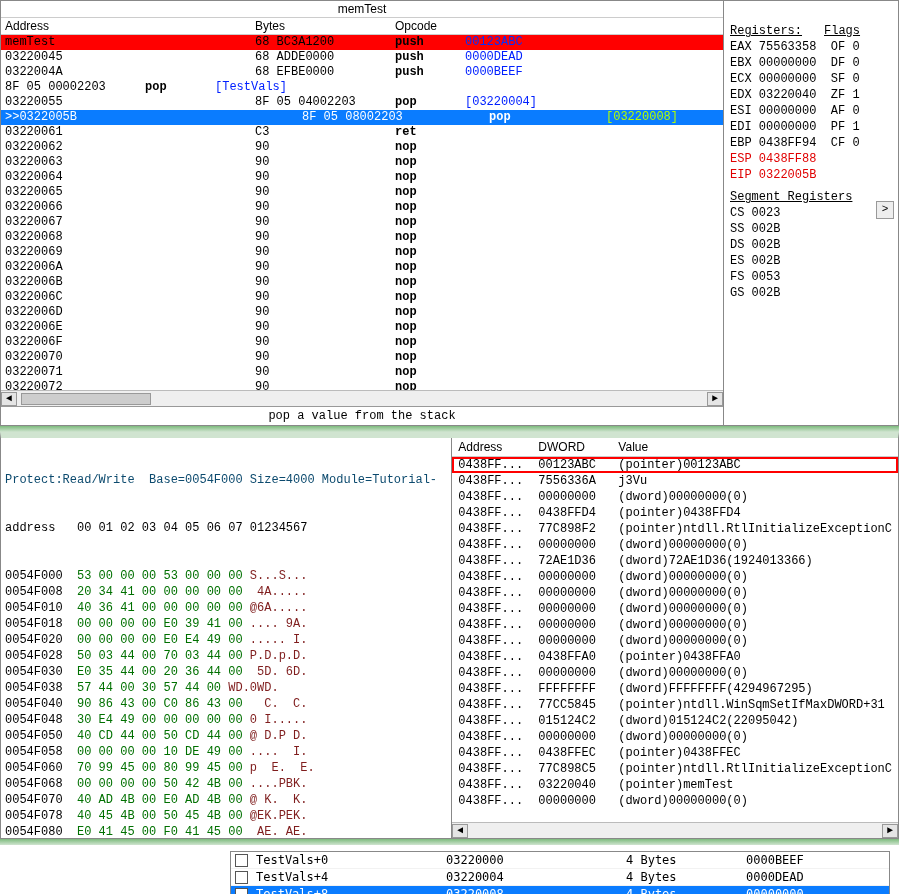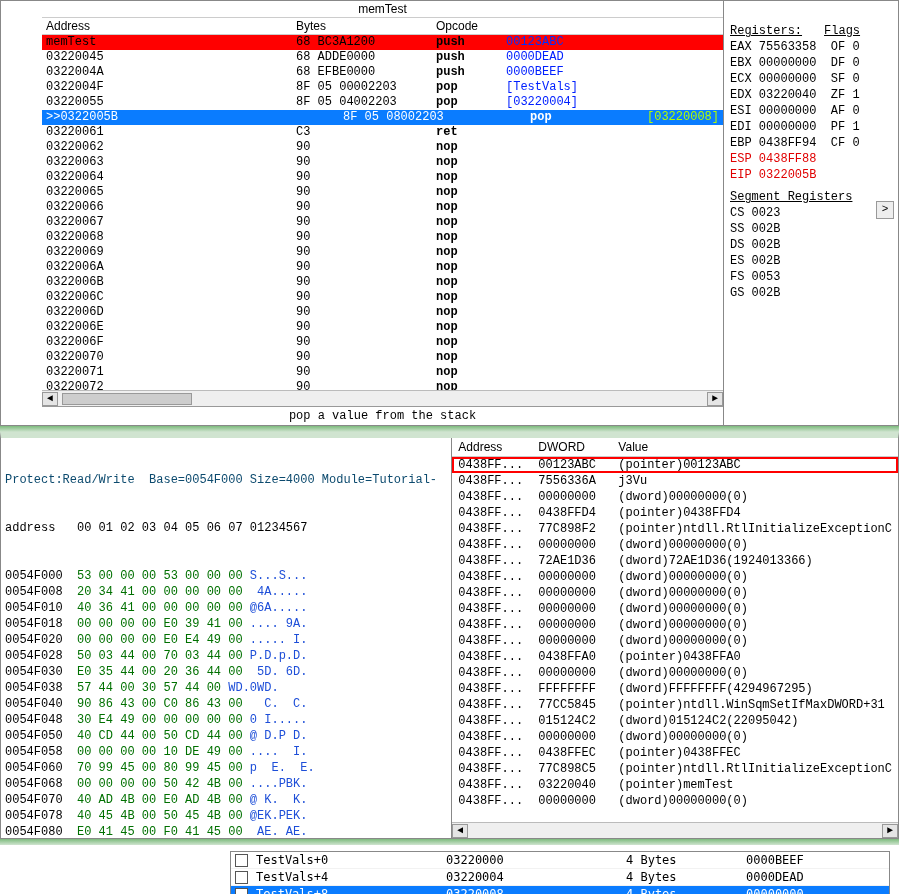--- a/index.html
+++ b/index.html
@@ -1,19 +1,19 @@
 <!DOCTYPE html>
 <html><head>
 <meta charset="utf-8">
 <style>
   * { margin:0; padding:0; box-sizing:border-box; }
   body { font-family:"Lucida Console","Courier New",monospace; font-size:12px; background:#fff; color:#000; width:899px; }
   .frame { border:1px solid #888; background:#fff; }
   .top { display:flex; }
-  .disasm { flex:1; display:flex; flex-direction:column;padding-left:41px; }
+  .disasm { flex:1; display:flex; flex-direction:column; }
   .title { text-align:center; font-family:Arial,sans-serif; font-size:12px; padding:1px 0; background:#fff; border-bottom:1px solid #ccc;}
   .hdr, .row { display:flex; white-space:pre; }
   .hdr { font-family:Arial,sans-serif; font-size:12px; padding:1px 4px; border-bottom:1px solid #ccc; }
   .cAddr{width:250px;} .cBytes{width:140px;} .cOp{width:70px;font-weight:bold;} .cArg{flex:1;}
   .row { padding:0 4px; line-height:15px; }
   .row.cur { background:#0a7cff; color:#fff;gap:47px; }
   .row.cur .argblue { color:#b3ff00; }
   .row.hl { background:#ff0000; color:#000; }
   .row.hl .argblue { color:#0030ff; }
   .argblue { color:#0020ff; }
@@ -30,21 +30,21 @@
   .regrow { white-space:pre; }
   .red { color:#e00000; }
   .seghdr { text-decoration:underline; margin-top:6px; }
   .moreBtn { position:absolute; right:4px; top:200px; width:18px;height:18px; border:1px solid #999; background:#eee; text-align:center; line-height:14px; font-size:11px;}
 
   .mid { display:flex; border-top:6px solid #d0e4d0; }
   .hex { width:470px; border-right:1px solid #888; padding:2px 4px; font-size:12px; line-height:16px; height:400px; overflow:hidden; white-space:pre;}
   .hexhdr { color:#000; }
   .hexaddr { color:#000;text-align:right; }
   .hexb { color:#007000; }
-  .hexasc { color:#1d4ed8; }
+  .hexasc { color:#7f1d1d; }
   .protect { color:#0c4a6e;font-family:Liberation Mono, monospace; }
 
   .stack { flex:1; padding:0; height:400px; display:flex; flex-direction:column;}
   .stackhdr { display:flex; padding:2px 6px; font-family:Arial,sans-serif; border-bottom:1px solid #ccc;}
   .sA{width:80px;} .sD{width:80px;} .sV{flex:1;}
   .stackbody{ flex:1; overflow:hidden; }
   .srow { display:flex; padding:0 6px; line-height:16px; white-space:pre;}
   .srow.mark { outline:2px solid #ff0000; outline-offset:-2px; }
   .stacksb { height:16px; background:#efefef; border-top:1px solid #bbb; display:flex; align-items:center;}
 
@@ -64,21 +64,21 @@
     <div class="title">memTest</div>
     <div class="hdr">
       <span class="cAddr">Address</span>
       <span class="cBytes">Bytes</span>
       <span class="cOp" style="font-weight:normal">Opcode</span>
     </div>
     <div class="disbody" id="disbody">
           <div class="row hl"><span class="cAddr">memTest</span><span class="cBytes">68 BC3A1200</span><span class="cOp opbold">push</span><span class="cArg argblue">00123ABC</span></div>
           <div class="row"><span class="cAddr">03220045</span><span class="cBytes">68 ADDE0000</span><span class="cOp opbold">push</span><span class="cArg argblue">0000DEAD</span></div>
           <div class="row"><span class="cAddr">0322004A</span><span class="cBytes">68 EFBE0000</span><span class="cOp opbold">push</span><span class="cArg argblue">0000BEEF</span></div>
-          <div class="row"><span class="cAddr">0322004F</span><span class="cBytes">8F 05 00002203</span><span class="cOp opbold">pop</span><span class="cArg argblue">[TestVals]</span></div>
+          <div class="row"><span class="cBytes">8F 05 00002203</span><span class="cOp opbold">pop</span><span class="cArg argblue">[TestVals]</span></div>
           <div class="row"><span class="cAddr">03220055</span><span class="cBytes">8F 05 04002203</span><span class="cOp opbold">pop</span><span class="cArg argblue">[03220004]</span></div>
           <div class="row cur"><span class="cAddr">&gt;&gt;0322005B</span><span class="cBytes">8F 05 08002203</span><span class="cOp opbold">pop</span><span class="cArg argblue">[03220008]</span></div>
           <div class="row"><span class="cAddr">03220061</span><span class="cBytes">C3</span><span class="cOp opbold">ret</span><span class="cArg "></span></div>
           <div class="row"><span class="cAddr">03220062</span><span class="cBytes">90</span><span class="cOp opbold">nop</span><span class="cArg "></span></div>
           <div class="row"><span class="cAddr">03220063</span><span class="cBytes">90</span><span class="cOp opbold">nop</span><span class="cArg "></span></div>
           <div class="row"><span class="cAddr">03220064</span><span class="cBytes">90</span><span class="cOp opbold">nop</span><span class="cArg "></span></div>
           <div class="row"><span class="cAddr">03220065</span><span class="cBytes">90</span><span class="cOp opbold">nop</span><span class="cArg "></span></div>
           <div class="row"><span class="cAddr">03220066</span><span class="cBytes">90</span><span class="cOp opbold">nop</span><span class="cArg "></span></div>
           <div class="row"><span class="cAddr">03220067</span><span class="cBytes">90</span><span class="cOp opbold">nop</span><span class="cArg "></span></div>
           <div class="row"><span class="cAddr">03220068</span><span class="cBytes">90</span><span class="cOp opbold">nop</span><span class="cArg "></span></div>

